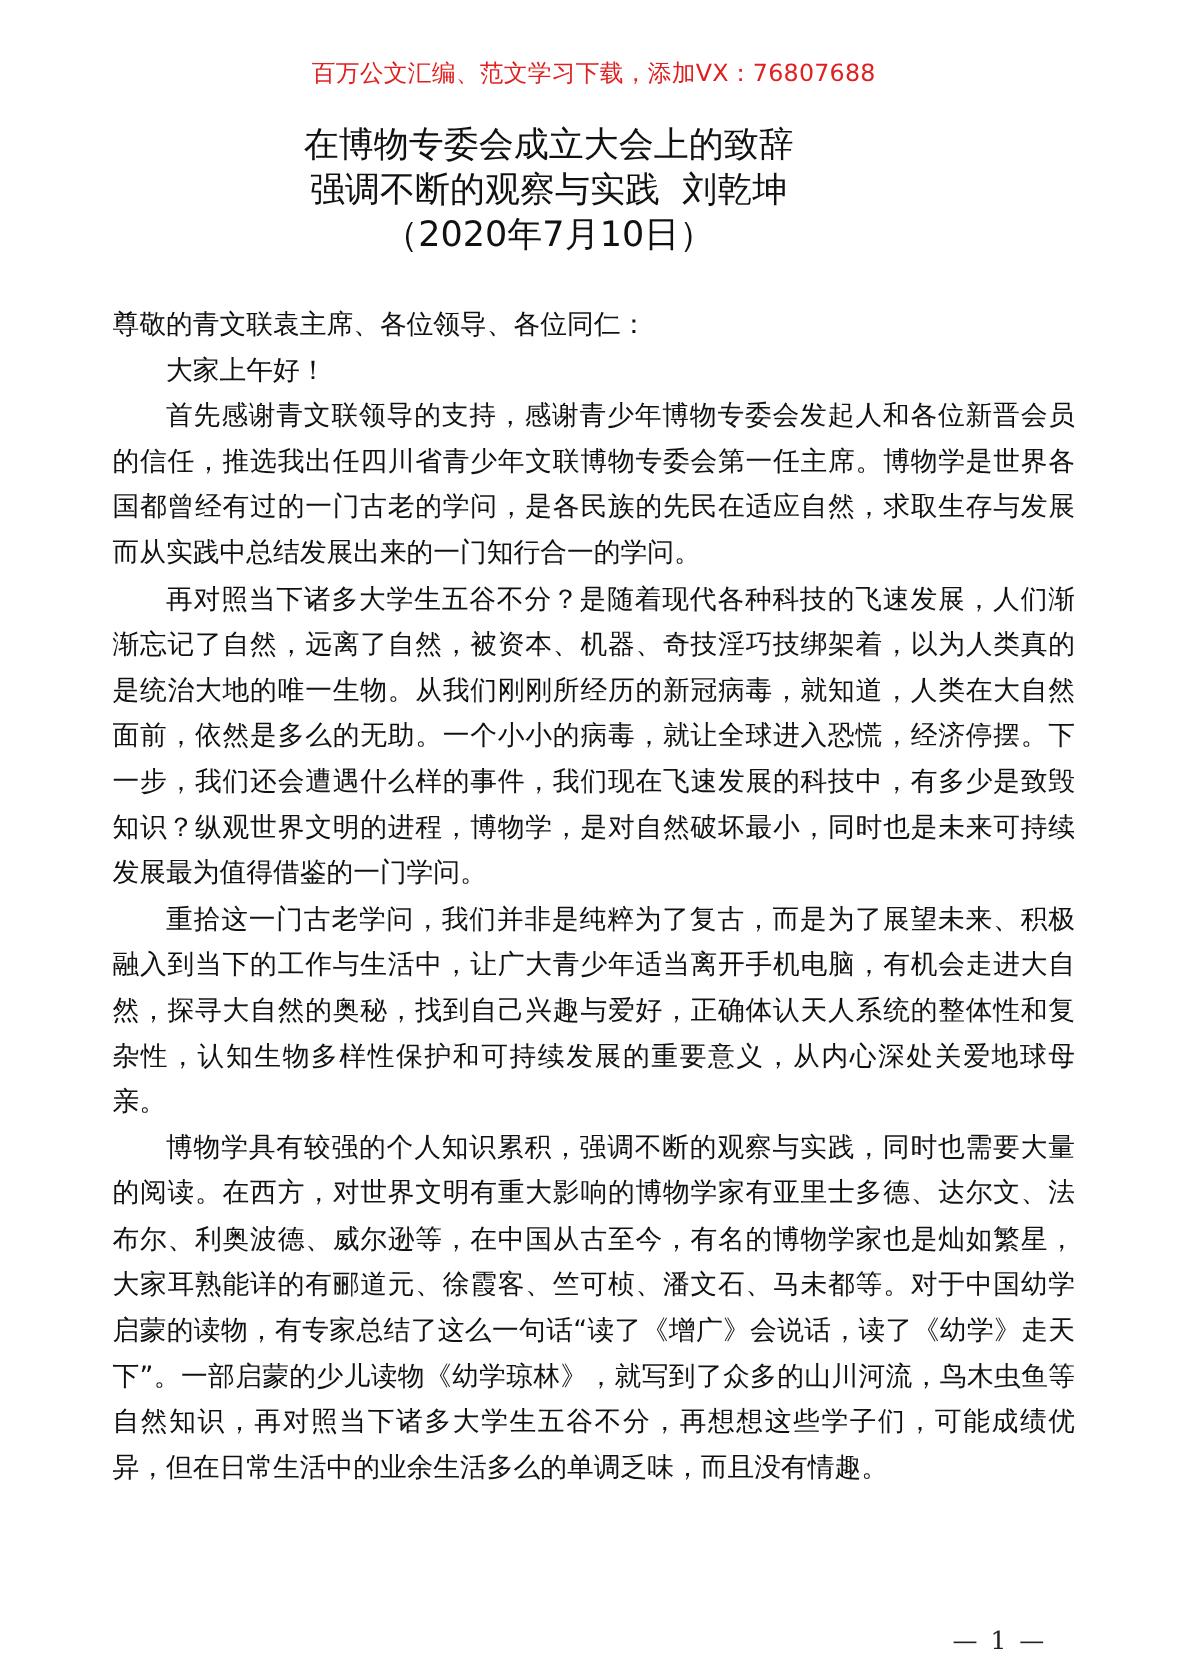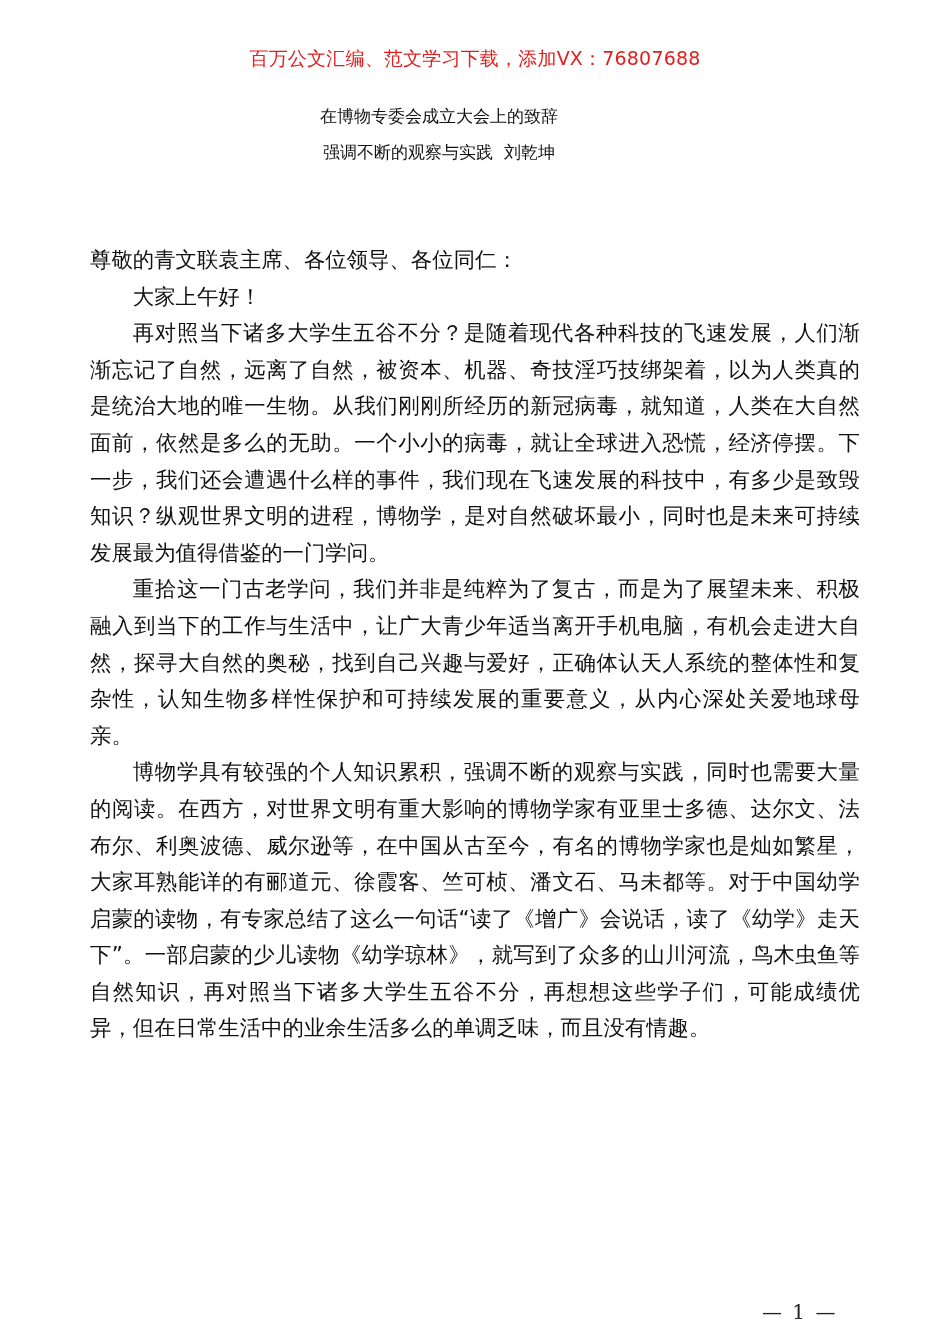--- a/index.html
+++ b/index.html
@@ -1,40 +1,42 @@
 <!DOCTYPE html>
 <html><head>
 <meta charset="utf-8">
 <style>
   html, body { margin: 0; padding: 0; background: #ffffff; }
   body { width: 950px; height: 1344px; position: relative; overflow: hidden;
          font-family: "DejaVu Sans", "Liberation Sans", sans-serif; color: #111; }
   .watermark { position: absolute; top: 46px; left: 0; width: 950px; text-align: center;
                font-size: 19px; color: #e02020; letter-spacing: 0.2px; }
   .title-block { position: absolute; top: 98px; left: 0; width: 878px; text-align: center;
-                 font-size: 17px; line-height: 36px; color: #111; }
+                 font-size: 28px; line-height: 36px; color: #111; }
   .body-text { position: absolute; top: 242px; left: 90px; width: 770px;
                font-size: 21.4px; line-height: 36.6px; color: #111;
                text-align: justify; text-justify: inter-character; }
   .body-text p { margin: 0; }
   .body-text p.indent { text-indent: 2em; }
   .page-number { position: absolute; top: 1300px; left: 762px; font-size: 20px;
                  font-family: "DejaVu Serif", "Liberation Serif", serif; color: #222; letter-spacing: 2px; }
 </style>
 </head>
 <body>
 
 <div class="watermark">百万公文汇编、范文学习下载，添加VX：76807688</div>
 
 <div class="title-block">
   <div>在博物专委会成立大会上的致辞</div>
   <div style="white-space:pre;">强调不断的观察与实践  刘乾坤</div>
+  <div>（2020年7月10日）</div>
 </div>
 
 <div class="body-text">
   <p>尊敬的青文联袁主席、各位领导、各位同仁：</p>
   <p class="indent">大家上午好！</p>
+  <p class="indent">首先感谢青文联领导的支持，感谢青少年博物专委会发起人和各位新晋会员的信任，推选我出任四川省青少年文联博物专委会第一任主席。博物学是世界各国都曾经有过的一门古老的学问，是各民族的先民在适应自然，求取生存与发展而从实践中总结发展出来的一门知行合一的学问。</p>
   <p class="indent">再对照当下诸多大学生五谷不分？是随着现代各种科技的飞速发展，人们渐渐忘记了自然，远离了自然，被资本、机器、奇技淫巧技绑架着，以为人类真的是统治大地的唯一生物。从我们刚刚所经历的新冠病毒，就知道，人类在大自然面前，依然是多么的无助。一个小小的病毒，就让全球进入恐慌，经济停摆。下一步，我们还会遭遇什么样的事件，我们现在飞速发展的科技中，有多少是致毁知识？纵观世界文明的进程，博物学，是对自然破坏最小，同时也是未来可持续发展最为值得借鉴的一门学问。</p>
   <p class="indent">重拾这一门古老学问，我们并非是纯粹为了复古，而是为了展望未来、积极融入到当下的工作与生活中，让广大青少年适当离开手机电脑，有机会走进大自然，探寻大自然的奥秘，找到自己兴趣与爱好，正确体认天人系统的整体性和复杂性，认知生物多样性保护和可持续发展的重要意义，从内心深处关爱地球母亲。</p>
   <p class="indent">博物学具有较强的个人知识累积，强调不断的观察与实践，同时也需要大量的阅读。在西方，对世界文明有重大影响的博物学家有亚里士多德、达尔文、法布尔、利奥波德、威尔逊等，在中国从古至今，有名的博物学家也是灿如繁星，大家耳熟能详的有郦道元、徐霞客、竺可桢、潘文石、马未都等。对于中国幼学启蒙的读物，有专家总结了这么一句话“读了《增广》会说话，读了《幼学》走天下”。一部启蒙的少儿读物《幼学琼林》，就写到了众多的山川河流，鸟木虫鱼等自然知识，再对照当下诸多大学生五谷不分，再想想这些学子们，可能成绩优异，但在日常生活中的业余生活多么的单调乏味，而且没有情趣。</p>
 </div>
 
 <div class="page-number">— 1 —</div>
 
 </body></html>

